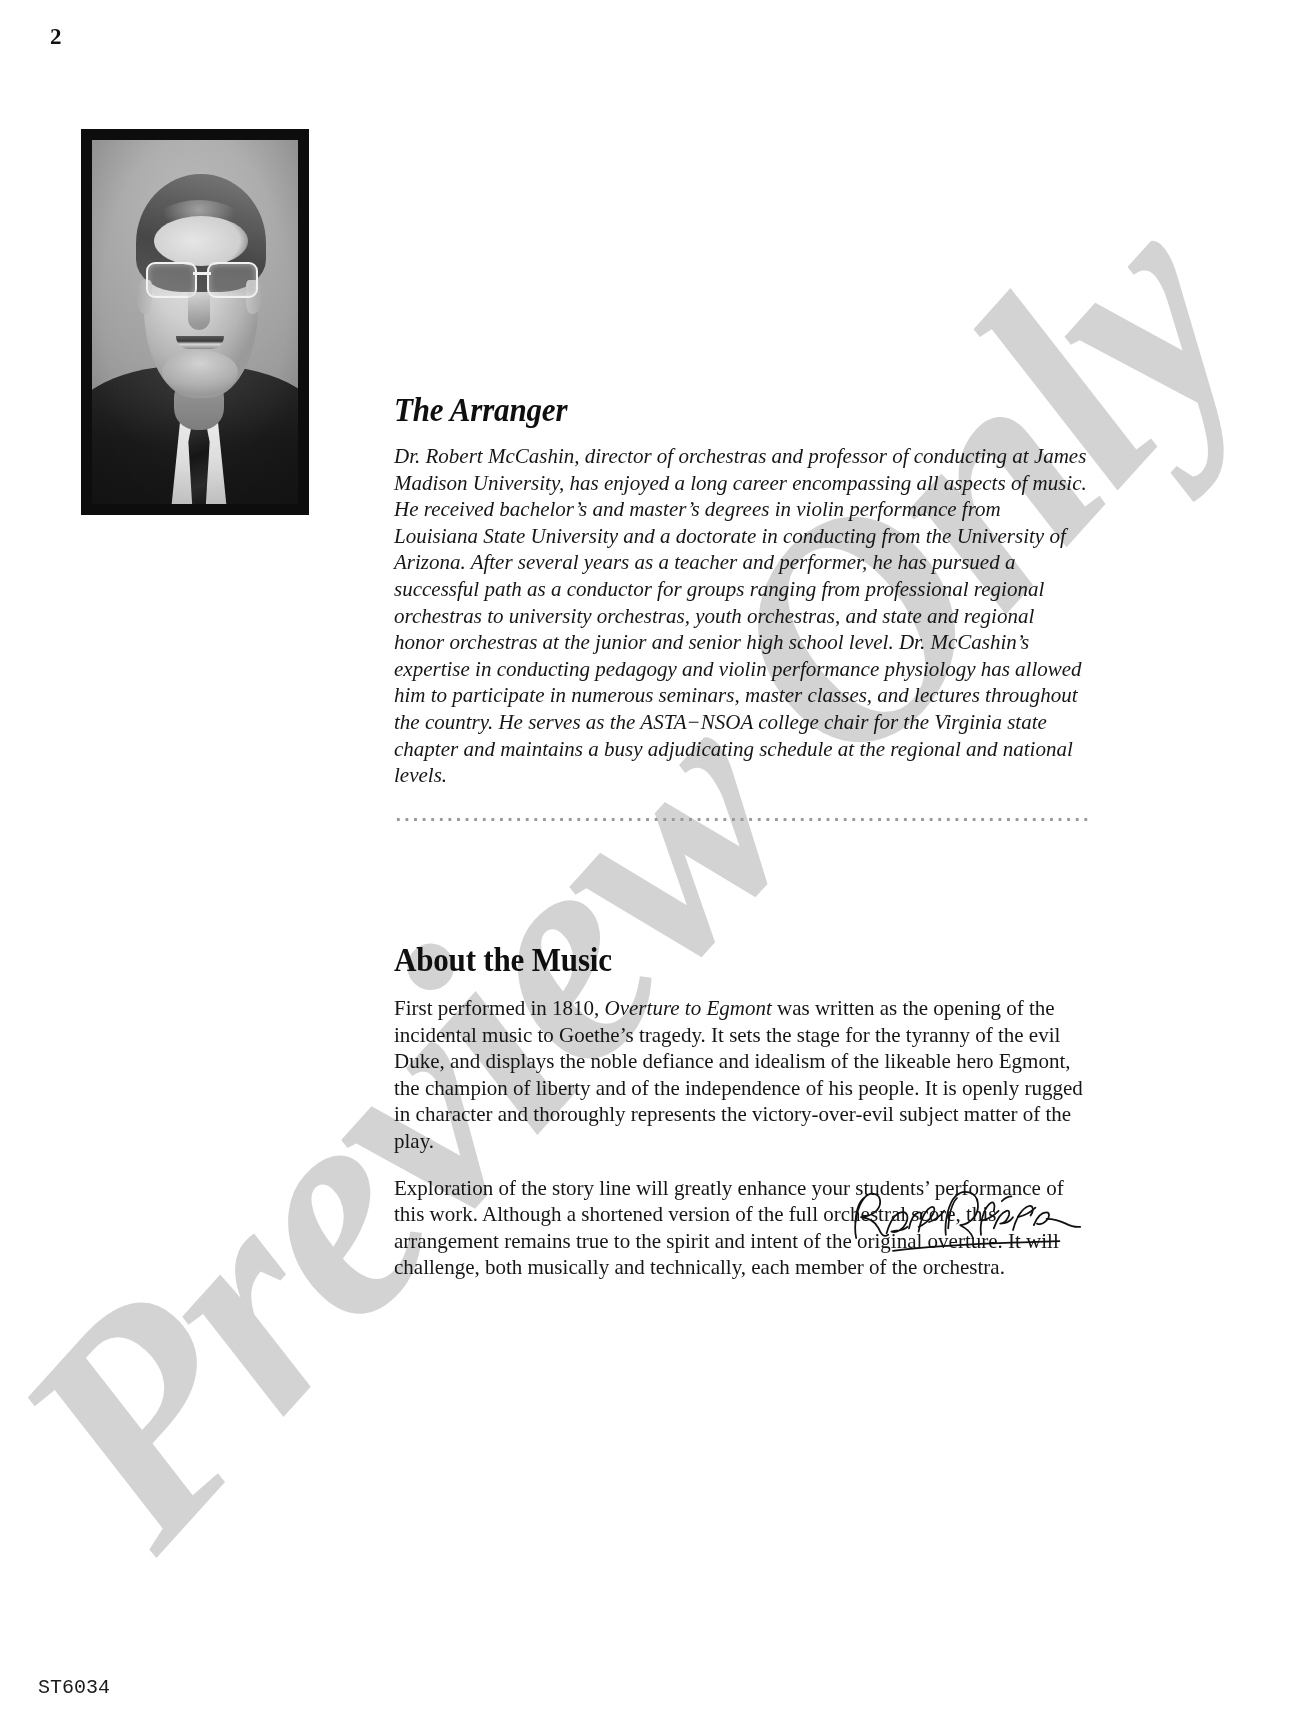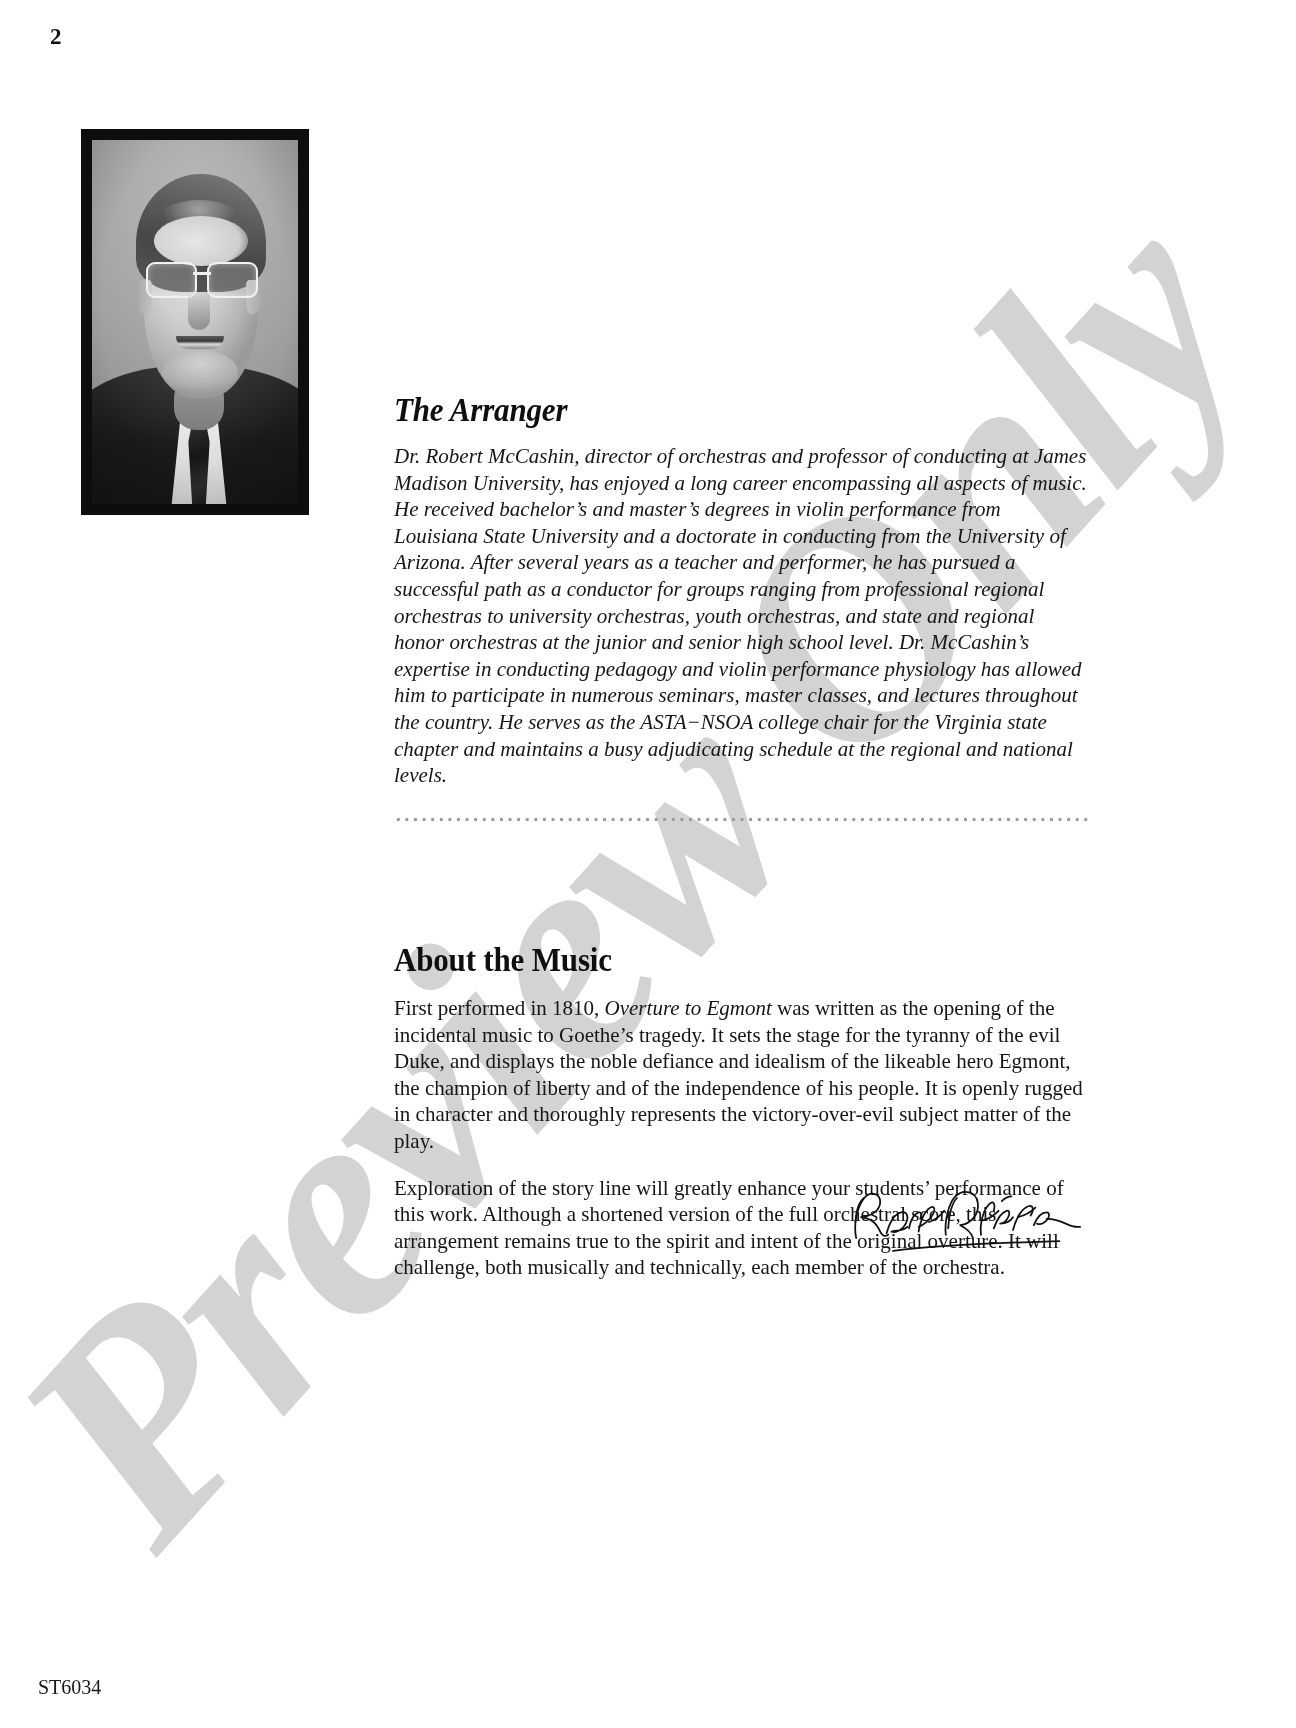--- a/index.html
+++ b/index.html
@@ -53,21 +53,21 @@
     font-family: "Liberation Serif", "DejaVu Serif", serif;
     z-index: 10;
   }
 
   
   #footer-code {
     position: absolute;
     left: 38px;
     top: 1676px;
     font-size: 20px;
-    font-family: Liberation Serif, serif;
+    font-family: Liberation Mono, monospace;
     color: #1a1a1a;
     z-index: 10;
   }
 
   
   #portrait-frame {
     position: absolute;
     left: 81px;
     top: 129px;
     width: 228px;

